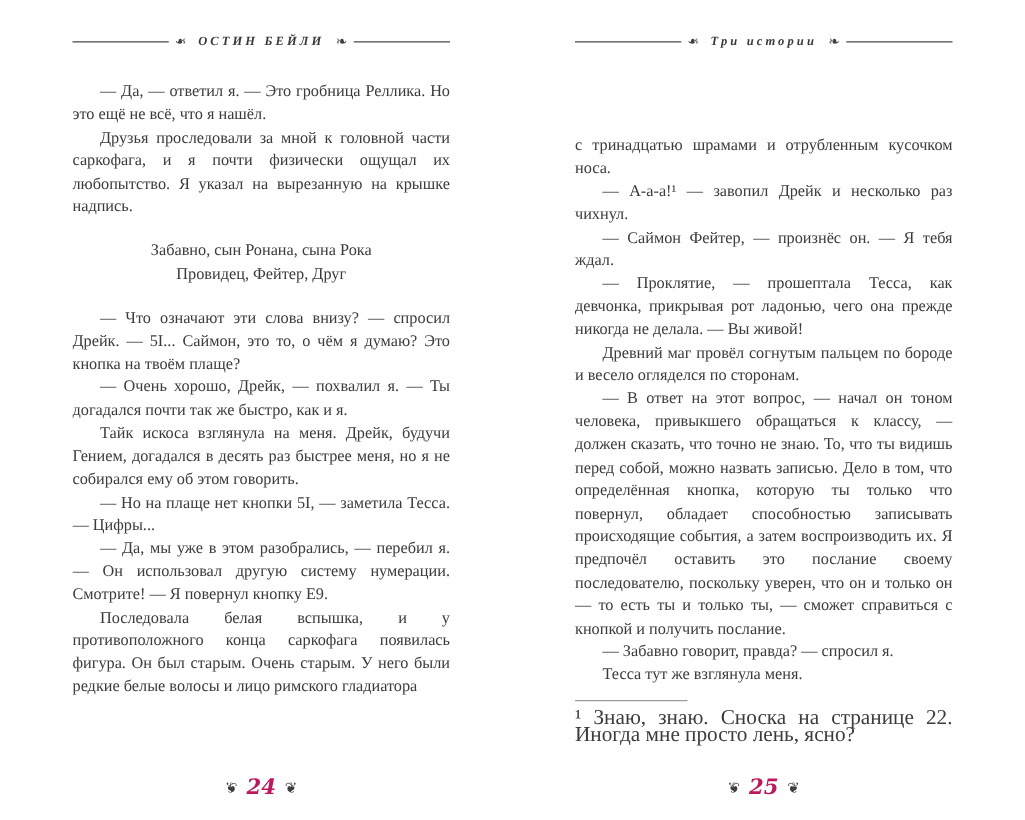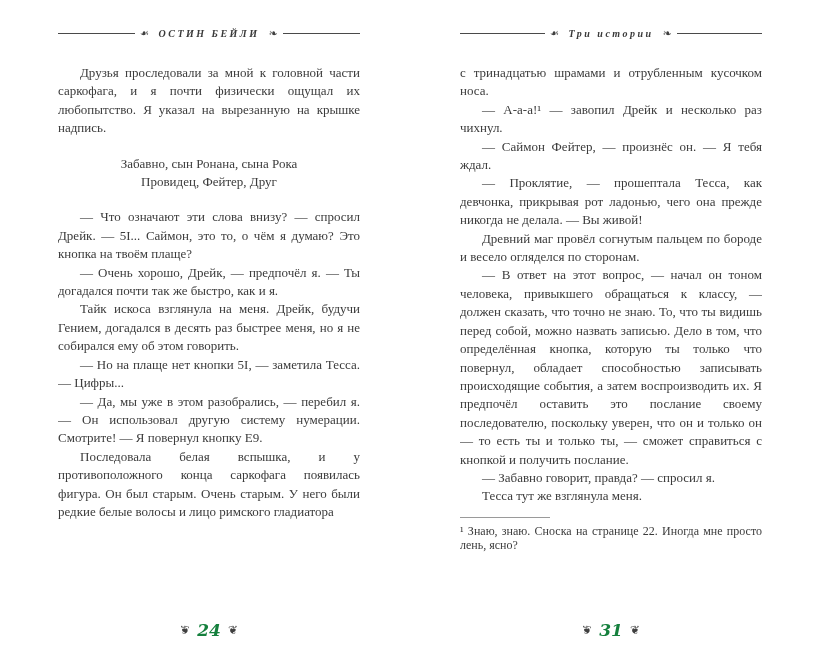--- a/index.html
+++ b/index.html
@@ -31,36 +31,36 @@
     font-size:10px; font-weight:bold; letter-spacing:2.5px;
     white-space:nowrap; padding:0 4px; color:#3a3a3a;font-style:italic;
   }
 
   .page-body {
     flex:1 1 auto; overflow:hidden;
     font-size:13px; line-height:18.4px;
     text-align:justify; hyphens:auto;
   }
   .para { text-indent:22px; }
-  .para.no-indent { text-indent:0; }
+  .para.no-indent { text-indent:0;margin-top:43px; }
 
   .verse { text-align:center; margin:17px 0; }
   .verse p { text-indent:0; }
 
   .footnote-block { margin-top:11px; }
   .footnote-rule { width:90px; height:1px; background:#9a9a9a; margin-bottom:6px; }
-  .footnote { font-size:12px; line-height:14.5px; text-align:justify; }
+  .footnote { font-size:17px; line-height:14.5px; text-align:justify; }
 
   .page-footer {
     margin-top:auto; padding-top:8px;
     display:flex; align-items:center; justify-content:center; gap:7px;
   }
   .page-number {
     font-family:"DejaVu Serif",serif;
-    font-size:17px; font-weight:bold; font-style:italic; color:#15803d;
+    font-size:17px; font-weight:bold; font-style:italic; color:#be185d;
   }
   .pn-orn {
     font-family:"DejaVu Sans",sans-serif;
     font-size:12px; color:#3f3f3f;
   }
   .pn-orn.flip { transform:scaleX(-1); display:inline-block; }
 </style>
 </head>
 <body>
 
@@ -69,29 +69,30 @@
   <div class="page">
     <div class="page-header">
       <span class="rule"></span>
       <span class="leaf flip">❧</span>
       <span class="header-title">ОСТИН БЕЙЛИ</span>
       <span class="leaf">❧</span>
       <span class="rule"></span>
     </div>
 
     <div class="page-body">
+      <p class="para">— Да, — ответил я. — Это гробница Реллика. Но это ещё не всё, что я нашёл.</p>
       <p class="para">Друзья проследовали за мной к головной части саркофага, и я почти физически ощущал их любопытство. Я указал на вырезанную на крышке надпись.</p>
 
       <div class="verse">
         <p>Забавно, сын Ронана, сына Рока</p>
         <p>Провидец, Фейтер, Друг</p>
       </div>
 
       <p class="para">— Что означают эти слова внизу? — спросил Дрейк. — 5I... Саймон, это то, о чём я думаю? Это кнопка на твоём плаще?</p>
-      <p class="para">— Очень хорошо, Дрейк, — предпочёл я. — Ты догадался почти так же быстро, как и я.</p>
+      <p class="para">— Очень хорошо, Дрейк, — похвалил я. — Ты догадался почти так же быстро, как и я.</p>
       <p class="para">Тайк искоса взглянула на меня. Дрейк, будучи Гением, догадался в десять раз быстрее меня, но я не собирался ему об этом говорить.</p>
       <p class="para">— Но на плаще нет кнопки 5I, — заметила Тесса. — Цифры...</p>
       <p class="para">— Да, мы уже в этом разобрались, — перебил я. — Он использовал другую систему нумерации. Смотрите! — Я повернул кнопку E9.</p>
       <p class="para">Последовала белая вспышка, и у противоположного конца саркофага появилась фигура. Он был старым. Очень старым. У него были редкие белые волосы и лицо римского гладиатора</p>
     </div>
 
     <div class="page-footer">
       <span class="pn-orn flip">❦</span>
       <span class="page-number">24</span>
       <span class="pn-orn">❦</span>
@@ -118,18 +119,18 @@
       <p class="para">Тесса тут же взглянула меня.</p>
 
       <div class="footnote-block">
         <div class="footnote-rule"></div>
         <p class="footnote">¹ Знаю, знаю. Сноска на странице 22. Иногда мне просто лень, ясно?</p>
       </div>
     </div>
 
     <div class="page-footer">
       <span class="pn-orn flip">❦</span>
-      <span class="page-number">31</span>
+      <span class="page-number">25</span>
       <span class="pn-orn">❦</span>
     </div>
   </div>
 
 </div>
 
 </body></html>

